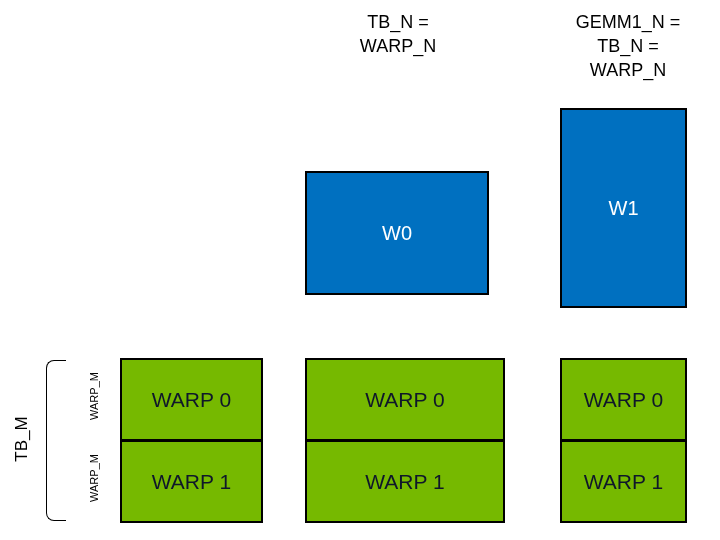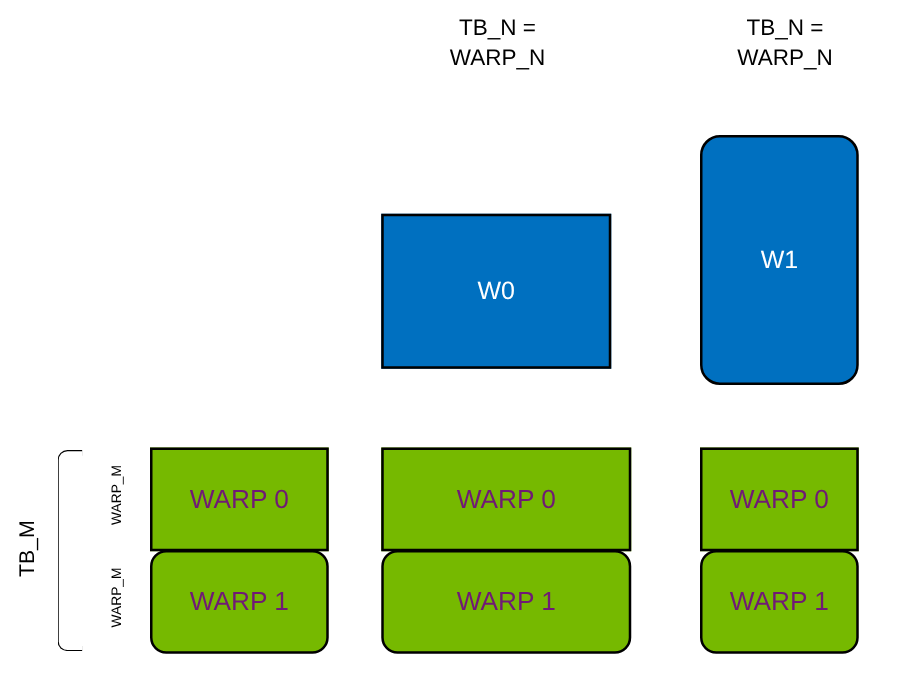--- a/index.html
+++ b/index.html
@@ -33,39 +33,39 @@
     background: var(--blue, #0070C0);
     border: 2px solid var(--border, #000000);
     box-sizing: border-box;
     display: flex;
     align-items: center;
     justify-content: center;
     color: #ffffff;
     font-size: 20px;
   }
   .blue-box.w0 { left: 305px; top: 171px; width: 184px; height: 124px; }
-  .blue-box.w1 { left: 560px; top: 108px; width: 127px; height: 200px; border-radius: 16px; }
+  .blue-box.w1 { left: 560px; top: 108px; width: 127px; height: 200px; }
 
   .green-box {
     position: absolute;
     background: var(--green, #76B900);
     border: 2px solid var(--border, #000000);
     box-sizing: border-box;
     display: flex;
     align-items: center;
     justify-content: center;
-    color: #701a75;
+    color: #0f172a;
     font-size: 21px;
   }
   
   .col0 { left: 120px; width: 143px; }
   .col1 { left: 305px; width: 200px; }
   .col2 { left: 560px; width: 127px; }
   .row0 { top: 358px; height: 83px; }
-  .row1 { top: 440px; height: 83px; border-radius: 13px; }
+  .row1 { top: 440px; height: 83px; }
 
   .bracket {
     position: absolute;
     left: 46px;
     top: 360px;
     width: 20px;
     height: 161px;
     border-left: 1.5px solid #000000;
     border-top: 1.5px solid #000000;
     border-bottom: 1.5px solid #000000;
@@ -100,20 +100,21 @@
 </head>
 <body>
 
 <div class="canvas">
 
   <div class="top-label l0">
     <div>TB_N =</div>
     <div>WARP_N</div>
   </div>
   <div class="top-label l1">
+    <div>GEMM1_N =</div>
     <div>TB_N =</div>
     <div>WARP_N</div>
   </div>
 
   <div class="blue-box w0">
     <span>W0</span>
   </div>
   <div class="blue-box w1">
     <span>W1</span>
   </div>

